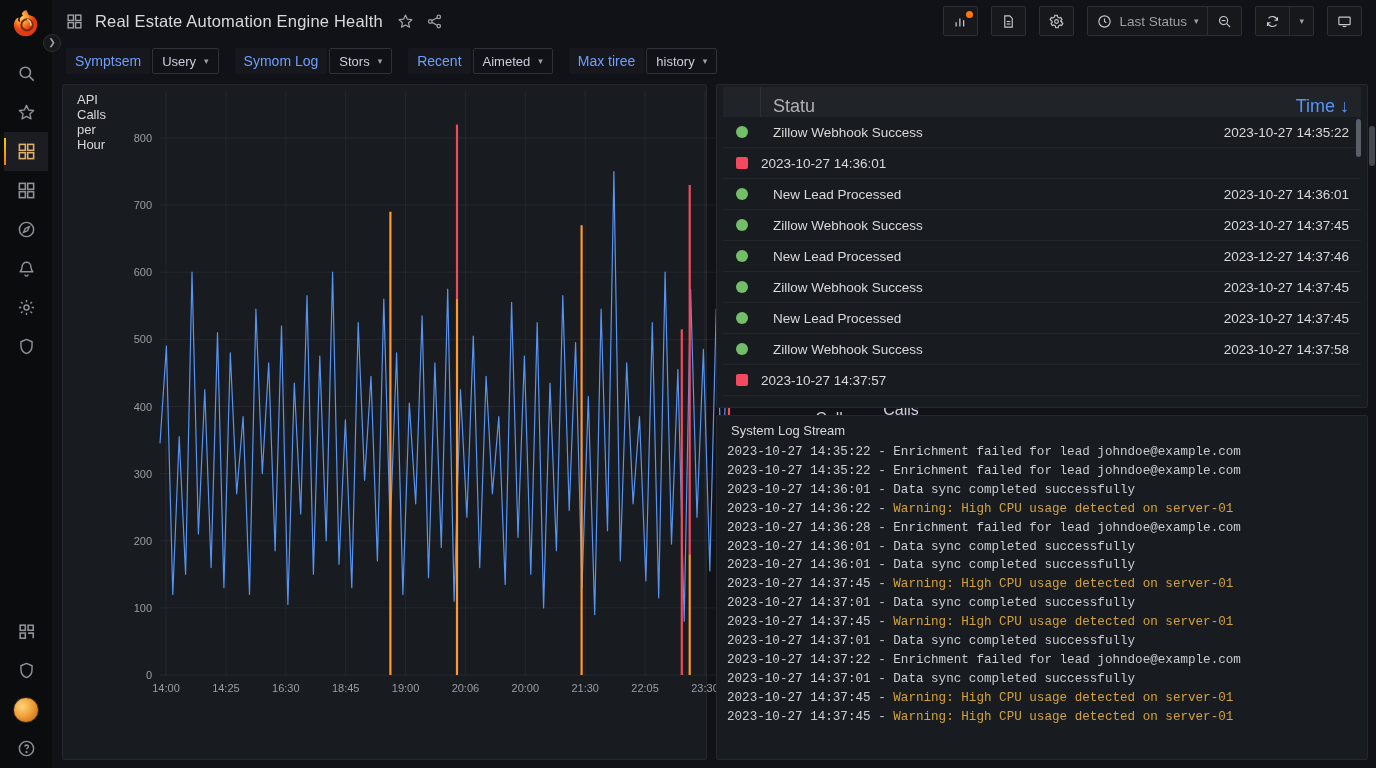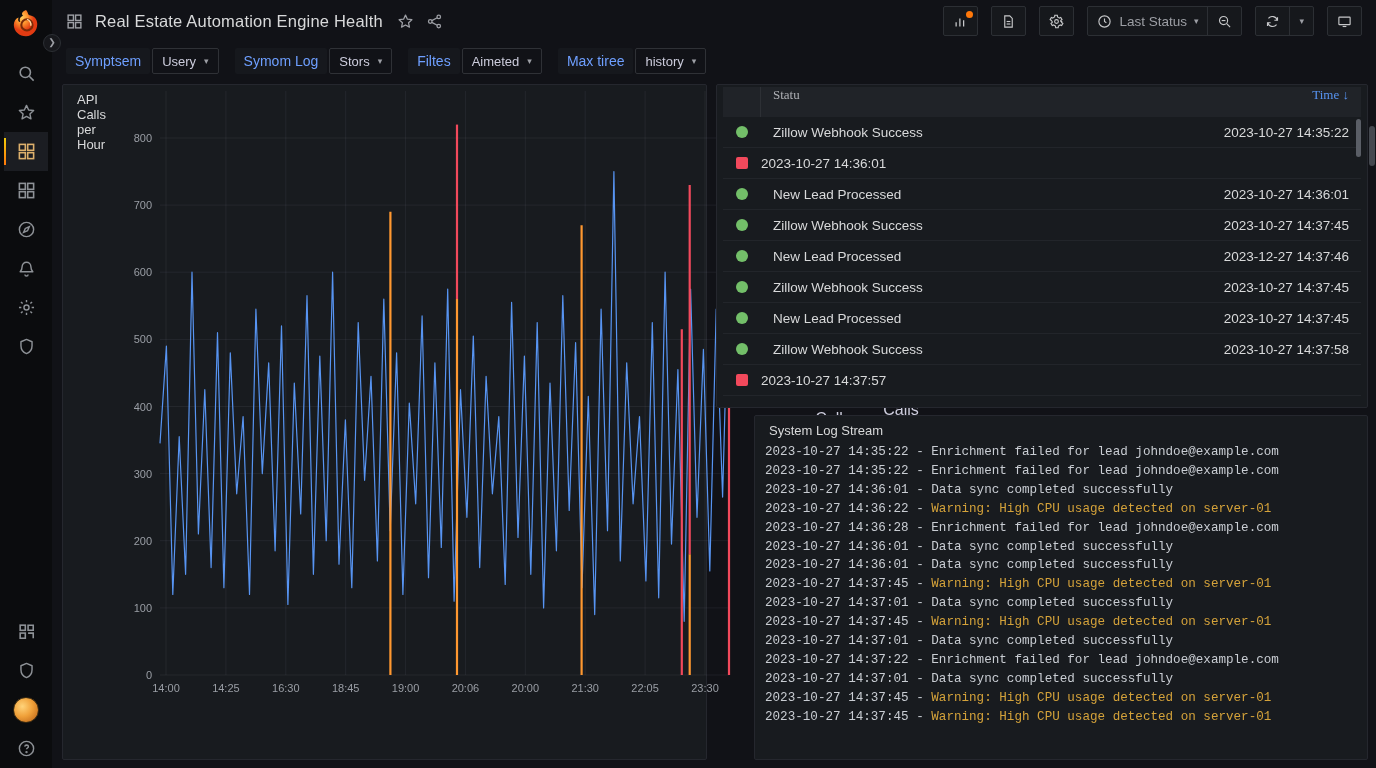--- a/index.html
+++ b/index.html
@@ -62,38 +62,38 @@
   #chart-svg text { fill:#9a9ea5; font-size:11px; font-family:"Liberation Sans",sans-serif; }
   .legend { display:flex; gap:14px; padding:2px 8px 8px 40px; align-items:center; }
   .legend-item { display:flex; align-items:center; gap:6px; font-size:16px; color:#ccccdc; cursor:pointer; }
   .legend-swatch { width:14px; height:4px; border-radius:1px; }
 
   .right-col { flex:1; display:flex; flex-direction:column; gap:7px; min-width:0; }
 
   
   .events-panel { height:324px; overflow:hidden; display:flex; flex-direction:column; }
   .ev-table { margin:2px 6px 0 6px; flex:1; overflow:hidden; position:relative; }
-  .ev-head { display:flex; align-items:flex-start; height:30px; background:rgba(204,204,220,0.05);
-    font-size:13px;font-family:Liberation Serif, serif; }
+  .ev-head { display:flex; align-items:flex-end; height:30px; background:rgba(204,204,220,0.05);
+    font-size:18px; }
   .ev-head .col-ic { width:38px; height:100%; border-right:1px solid rgba(204,204,220,0.08); }
   .ev-head .col-status { flex:1; padding-left:12px; color:#aeb0b5; cursor:pointer; }
   .ev-head .col-time { padding-right:12px; color:#5794f2; cursor:pointer; font-weight:500; }
   .ev-row { display:flex; align-items:center; height:31px;
     border-bottom:1px solid rgba(204,204,220,0.06); font-size:13.5px; }
   .ev-row .cell-ic { width:38px; display:flex; justify-content:center; }
   .marker { width:12px; height:12px; }
   .marker.success { background:#73bf69; border-radius:50%; }
   .marker.error { background:#f2495c; border-radius:2px; }
   .ev-row .cell-label { flex:1; padding-left:12px; color:#d8d9da; }
   .ev-row .cell-time { padding-right:12px; color:#d8d9da; }
   .ev-scroll { position:absolute; right:0; top:32px; width:5px; height:38px; border-radius:3px;
     background:#5a5e66; cursor:pointer; }
 
   
-  .log-panel { flex:1; overflow:hidden;margin-left:38px; }
+  .log-panel { flex:1; overflow:hidden; }
   .log-lines { padding:2px 12px 6px 10px; font-family:Liberation Mono, monospace;
     font-size:12.6px; line-height:18.9px; white-space:pre; }
   .log-line { color:#c9cdd3; }
   .log-line .warn { color:#d4a23a; }
 
   .page-scrollbar { position:absolute; right:1px; top:126px; width:6px; height:40px;
     background:#44484f; border-radius:3px; z-index:9; }
 </style>
 </head>
 <body>
@@ -299,21 +299,21 @@
           </span>
       </div>
       <div class="var-pair">
         <span class="var-label">Symom Log</span>
         <span class="var-select">
             <span>Stors</span>
             <span class="chev">▾</span>
           </span>
       </div>
       <div class="var-pair">
-        <span class="var-label">Filtes</span>
+        <span class="var-label">Recent</span>
         <span class="var-select">
             <span>Aimeted</span>
             <span class="chev">▾</span>
           </span>
       </div>
       <div class="var-pair">
         <span class="var-label">Max tiree</span>
         <span class="var-select">
             <span>history</span>
             <span class="chev">▾</span>

